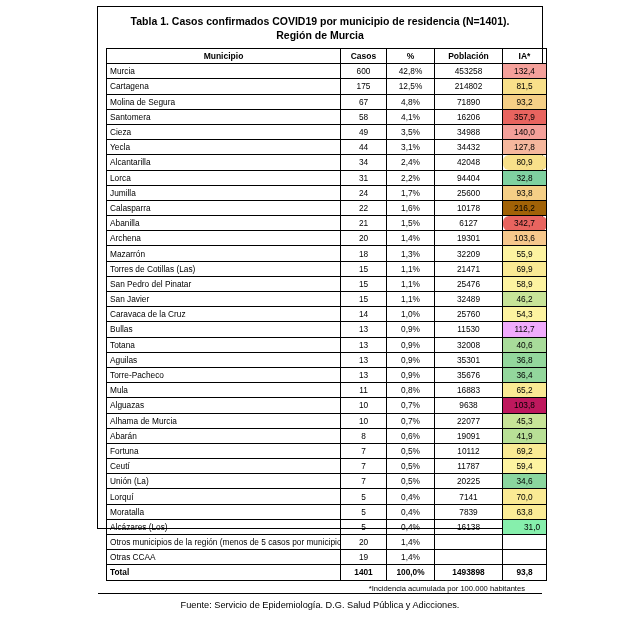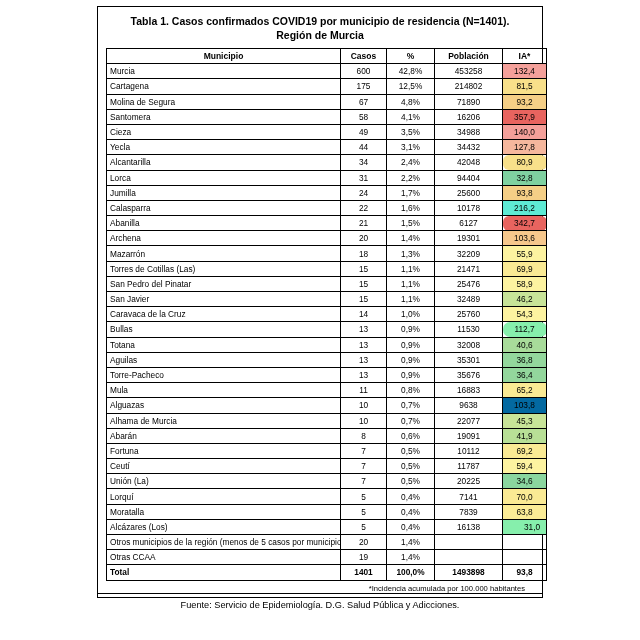--- a/index.html
+++ b/index.html
@@ -18,21 +18,21 @@
     height: 640px;
     position: relative;
     background: #ffffff;
     box-sizing: border-box;
   }
   .frame {
     position: absolute;
     left: 97px;
     top: 6px;
     width: 446px;
-    height: 592px;
+    height: 523px;
     border: 1px solid #000;
     box-sizing: border-box;
     background: #fff;
     display: flex;
     flex-direction: column;
   }
   .title {
     text-align: center;
     font-weight: bold;
     font-size: 10.5px;
@@ -185,21 +185,21 @@
               <td class="num">24</td>
               <td class="num">1,7%</td>
               <td class="num">25600</td>
               <td class="ia" style="background: rgb(245, 207, 134);">93,8</td>
             </tr>
             <tr>
               <td class="muni">Calasparra</td>
               <td class="num">22</td>
               <td class="num">1,6%</td>
               <td class="num">10178</td>
-              <td class="ia" style="background: #5eead4;">216,2</td>
+              <td class="ia" style="background: #a16207;">216,2</td>
             </tr>
             <tr>
               <td class="muni">Abanilla</td>
               <td class="num">21</td>
               <td class="num">1,5%</td>
               <td class="num">6127</td>
               <td class="ia" style="background: rgb(232, 100, 95); border-radius: 6px;">342,7</td>
             </tr>
             <tr>
               <td class="muni">Archena</td>
@@ -241,21 +241,21 @@
               <td class="num">14</td>
               <td class="num">1,0%</td>
               <td class="num">25760</td>
               <td class="ia" style="background: rgb(253, 243, 160);">54,3</td>
             </tr>
             <tr>
               <td class="muni">Bullas</td>
               <td class="num">13</td>
               <td class="num">0,9%</td>
               <td class="num">11530</td>
-              <td class="ia" style="background: #86efac; border-radius: 7px;">112,7</td>
+              <td class="ia" style="background: #f0abfc;">112,7</td>
             </tr>
             <tr>
               <td class="muni">Totana</td>
               <td class="num">13</td>
               <td class="num">0,9%</td>
               <td class="num">32008</td>
               <td class="ia" style="background: rgb(168, 220, 154);">40,6</td>
             </tr>
             <tr>
               <td class="muni">Aguilas</td>
@@ -276,21 +276,21 @@
               <td class="num">11</td>
               <td class="num">0,8%</td>
               <td class="num">16883</td>
               <td class="ia" style="background: rgb(250, 234, 148);">65,2</td>
             </tr>
             <tr>
               <td class="muni">Alguazas</td>
               <td class="num">10</td>
               <td class="num">0,7%</td>
               <td class="num">9638</td>
-              <td class="ia" style="background: #0369a1;">103,8</td>
+              <td class="ia" style="background: #be185d;">103,8</td>
             </tr>
             <tr>
               <td class="muni">Alhama de Murcia</td>
               <td class="num">10</td>
               <td class="num">0,7%</td>
               <td class="num">22077</td>
               <td class="ia" style="background: rgb(200, 228, 152);">45,3</td>
             </tr>
             <tr>
               <td class="muni">Abarán</td>

